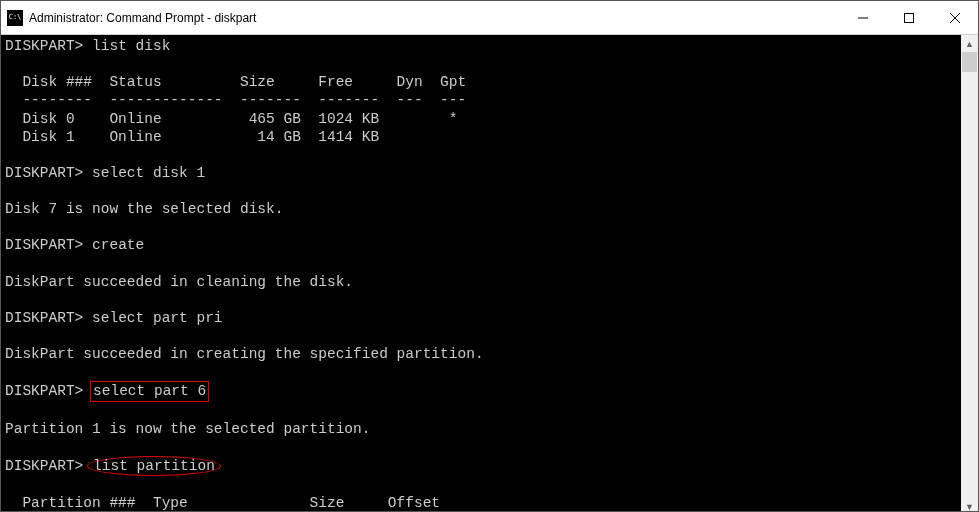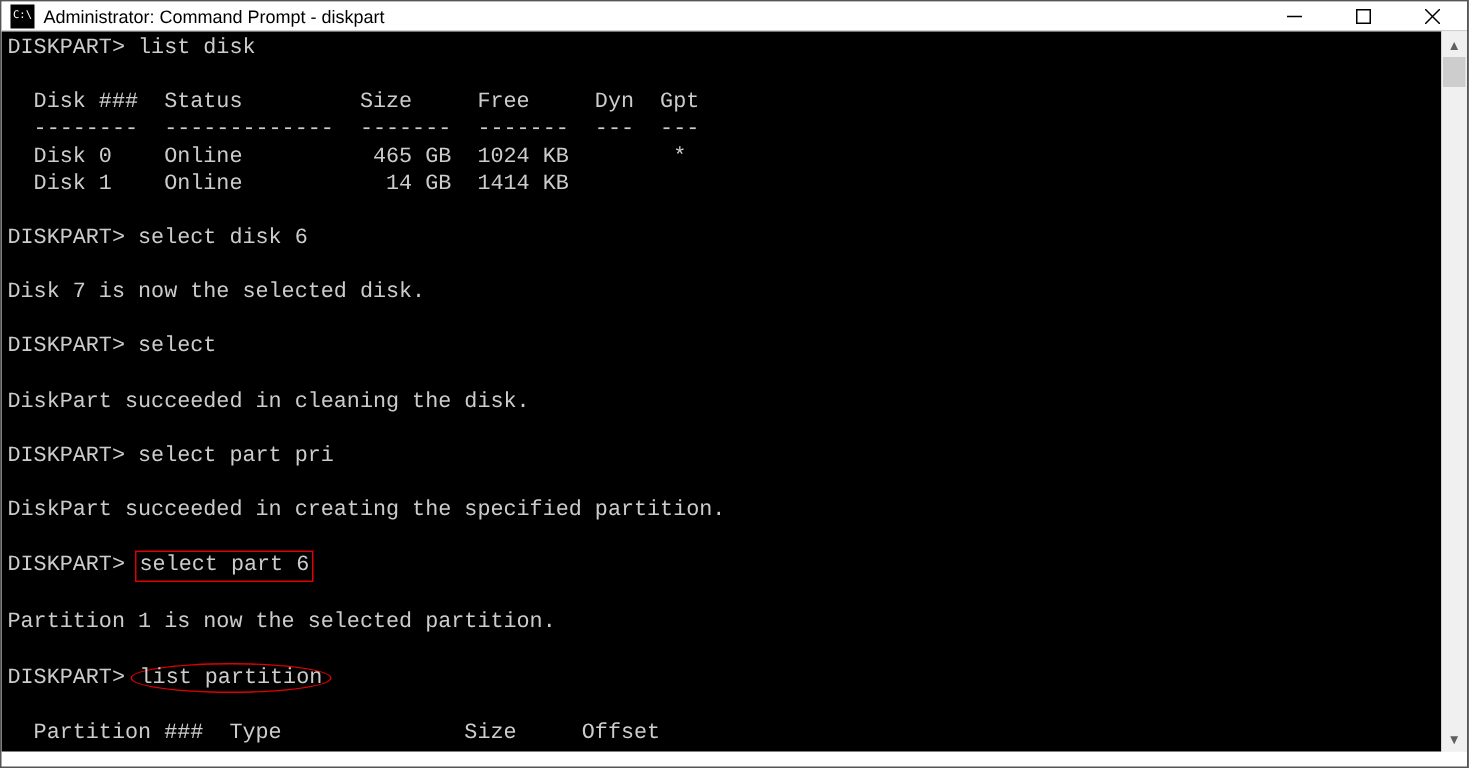--- a/index.html
+++ b/index.html
@@ -5,21 +5,21 @@
     * { margin: 0; padding: 0; box-sizing: border-box; }
     body {
       width: 979px;
       height: 512px;
       background: #fff;
       font-family: 'Segoe UI', Tahoma, sans-serif;
       overflow: hidden;
       border: 1px solid #555;
     }
     .titlebar {
-      height: 20px;
+      height: 34px;
       background: #fff;
       border-bottom: 1px solid #d0d0d0;
       display: flex;
       align-items: center;
       padding-left: 6px;
     }
     .titlebar-icon {
       width: 16px;
       height: 16px;
       margin-right: 6px;
@@ -146,25 +146,25 @@
 </div>
 
 <div class="console-wrap">
   <div class="console"><span>DISKPART&gt;</span> <span>list disk</span>
 
 <span>  Disk ###  Status         Size     Free     Dyn  Gpt</span>
 <span>  --------  -------------  -------  -------  ---  ---</span>
 <span>  Disk 0    Online          465 GB  1024 KB        *</span>
 <span>  Disk 1    Online           14 GB  1414 KB</span>
 
-<span>DISKPART&gt;</span> <span>select disk 6</span>
+<span>DISKPART&gt;</span> <span>select disk 1</span>
 
 <span>Disk 7 is now the selected disk.</span>
 
-<span>DISKPART&gt;</span> <span>select</span>
+<span>DISKPART&gt;</span> <span>create</span>
 
 <span>DiskPart succeeded in cleaning the disk.</span>
 
 <span>DISKPART&gt;</span> <span>select part pri</span>
 
 <span>DiskPart succeeded in creating the specified partition.</span>
 
 <span>DISKPART&gt;</span> <span class="red-box"><span>select part 6</span></span>
 
 <span>Partition 1 is now the selected partition.</span>

